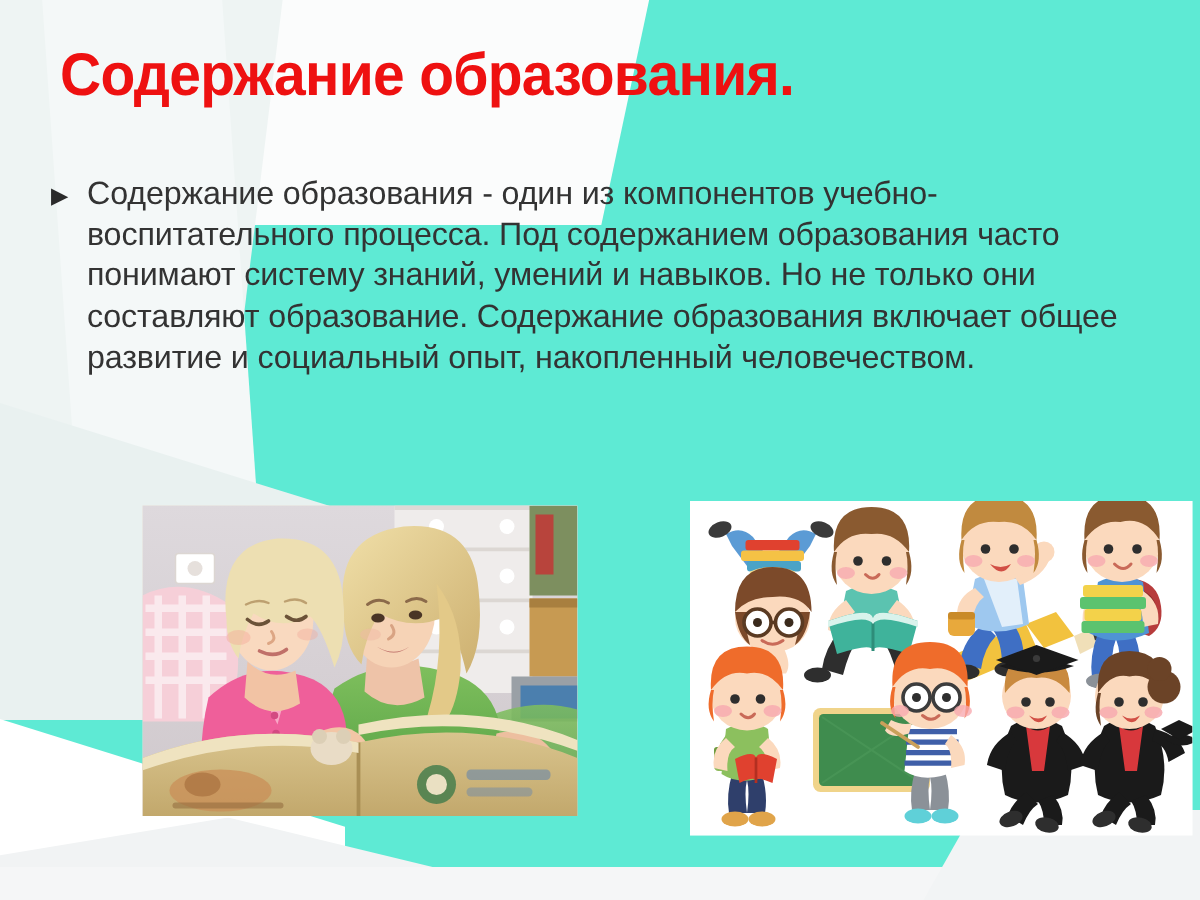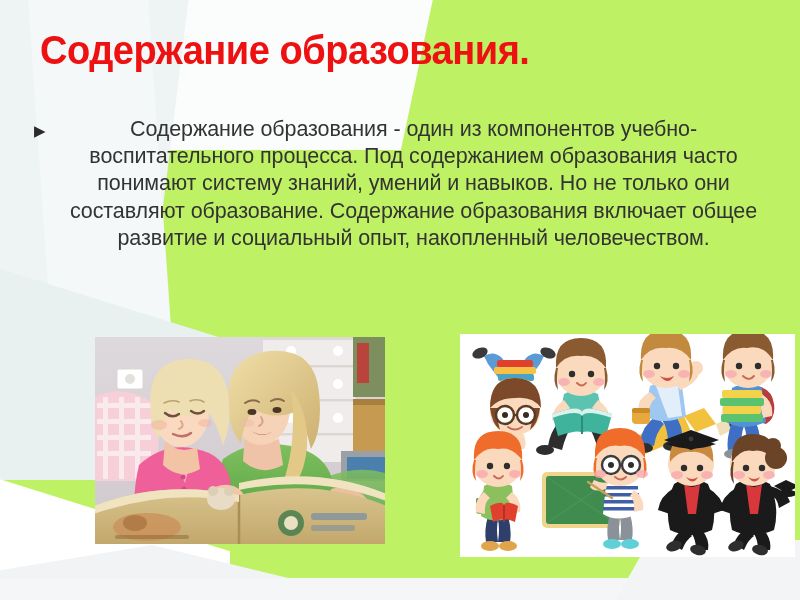--- a/index.html
+++ b/index.html
@@ -12,21 +12,21 @@
     height: 600px;
     overflow: hidden;
     font-family: "Liberation Sans", "DejaVu Sans", sans-serif;
     background: #ffffff;
   }
 
   #slide {
     position: relative;
     width: 800px;
     height: 600px;
-    background: #bef264;
+    background: #5eead4;
     overflow: hidden;
   }
 
   
   .bg-layer {
     position: absolute;
     inset: 0;
     overflow: hidden;
     pointer-events: none;
   }
@@ -115,21 +115,21 @@
     color: #2b2b2b;
     font-size: 15px;
     line-height: 27px;
     padding-top: 1px;
   }
   .bullet-text {
     flex: 1 1 auto;
     font-size: 21.5px;
     line-height: 27.2px;
     color: #333333;
-    text-align: center;
+    text-align: left;
     letter-spacing: -0.1px;
   }
 
   
   #photo {
     position: absolute;
     left: 95px;
     top: 337px;
     width: 290px;
     height: 207px;

